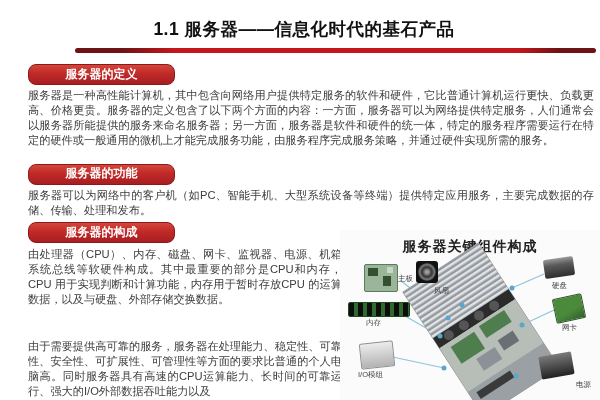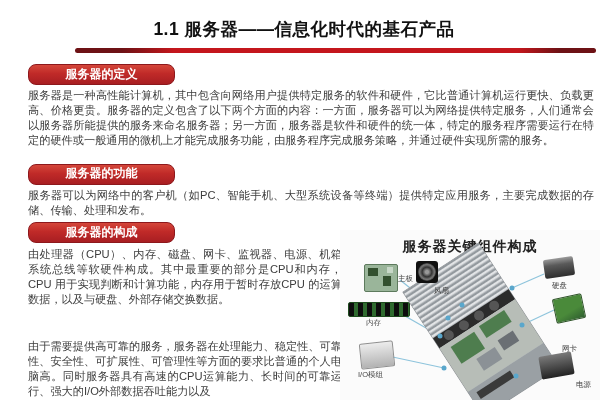--- a/index.html
+++ b/index.html
@@ -96,21 +96,21 @@
   }
   #icon-psu {
     left:200px; top:124px; width:33px; height:23px; border-radius:2px;
     background:linear-gradient(180deg,#7a7a7a,#222);
     transform:rotate(-10deg);
   }
   #lbl-motherboard { left:58px;  top:44px;text-align:right; }
   #lbl-fan         { left:78px;  top:56px;padding-left:16px; }
   #lbl-disk        { left:212px; top:51px; }
   #lbl-ram         { left:26px;  top:88px; }
-  #lbl-nic         { left:222px; top:93px;margin-top:21px; }
+  #lbl-nic         { left:222px; top:93px; }
   #lbl-io          { left:18px;  top:140px; }
   #lbl-psu         { left:212px; top:150px;padding-left:24px; }
 </style>
 </head>
 <body>
 
 <div class="slide">
 
   <div class="title">1.1 服务器——信息化时代的基石产品</div>
   <div class="divider"></div>

